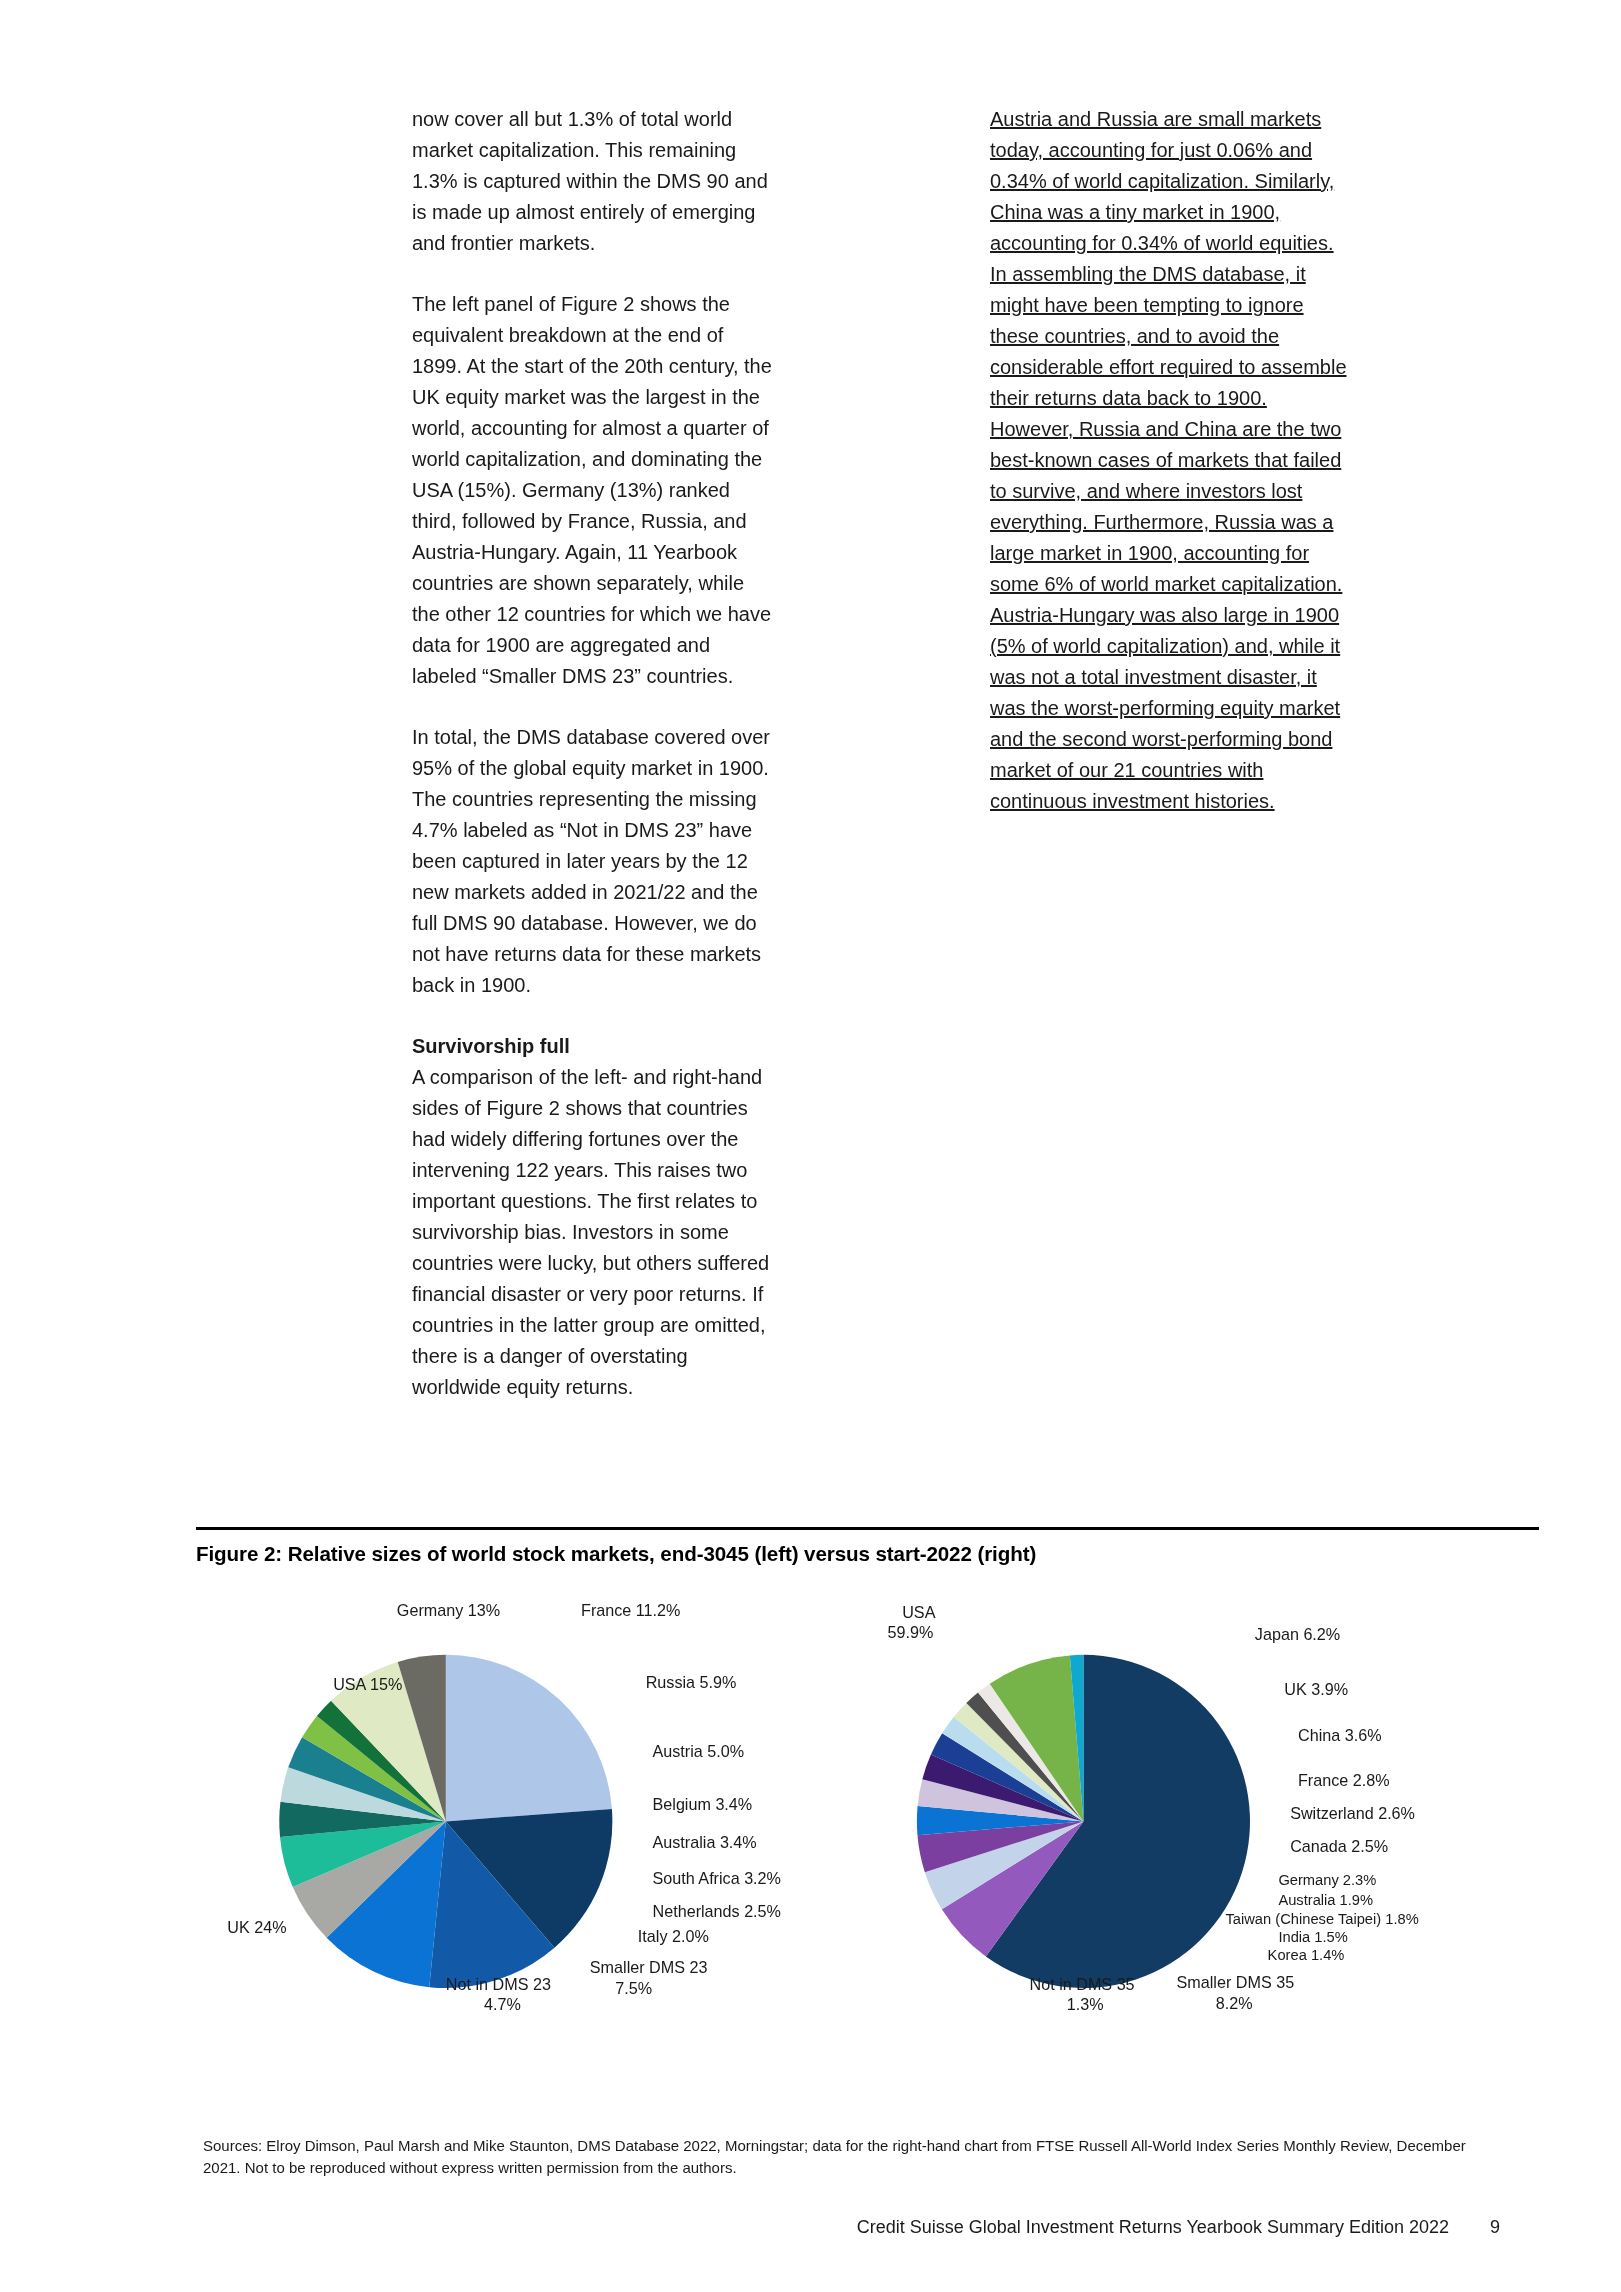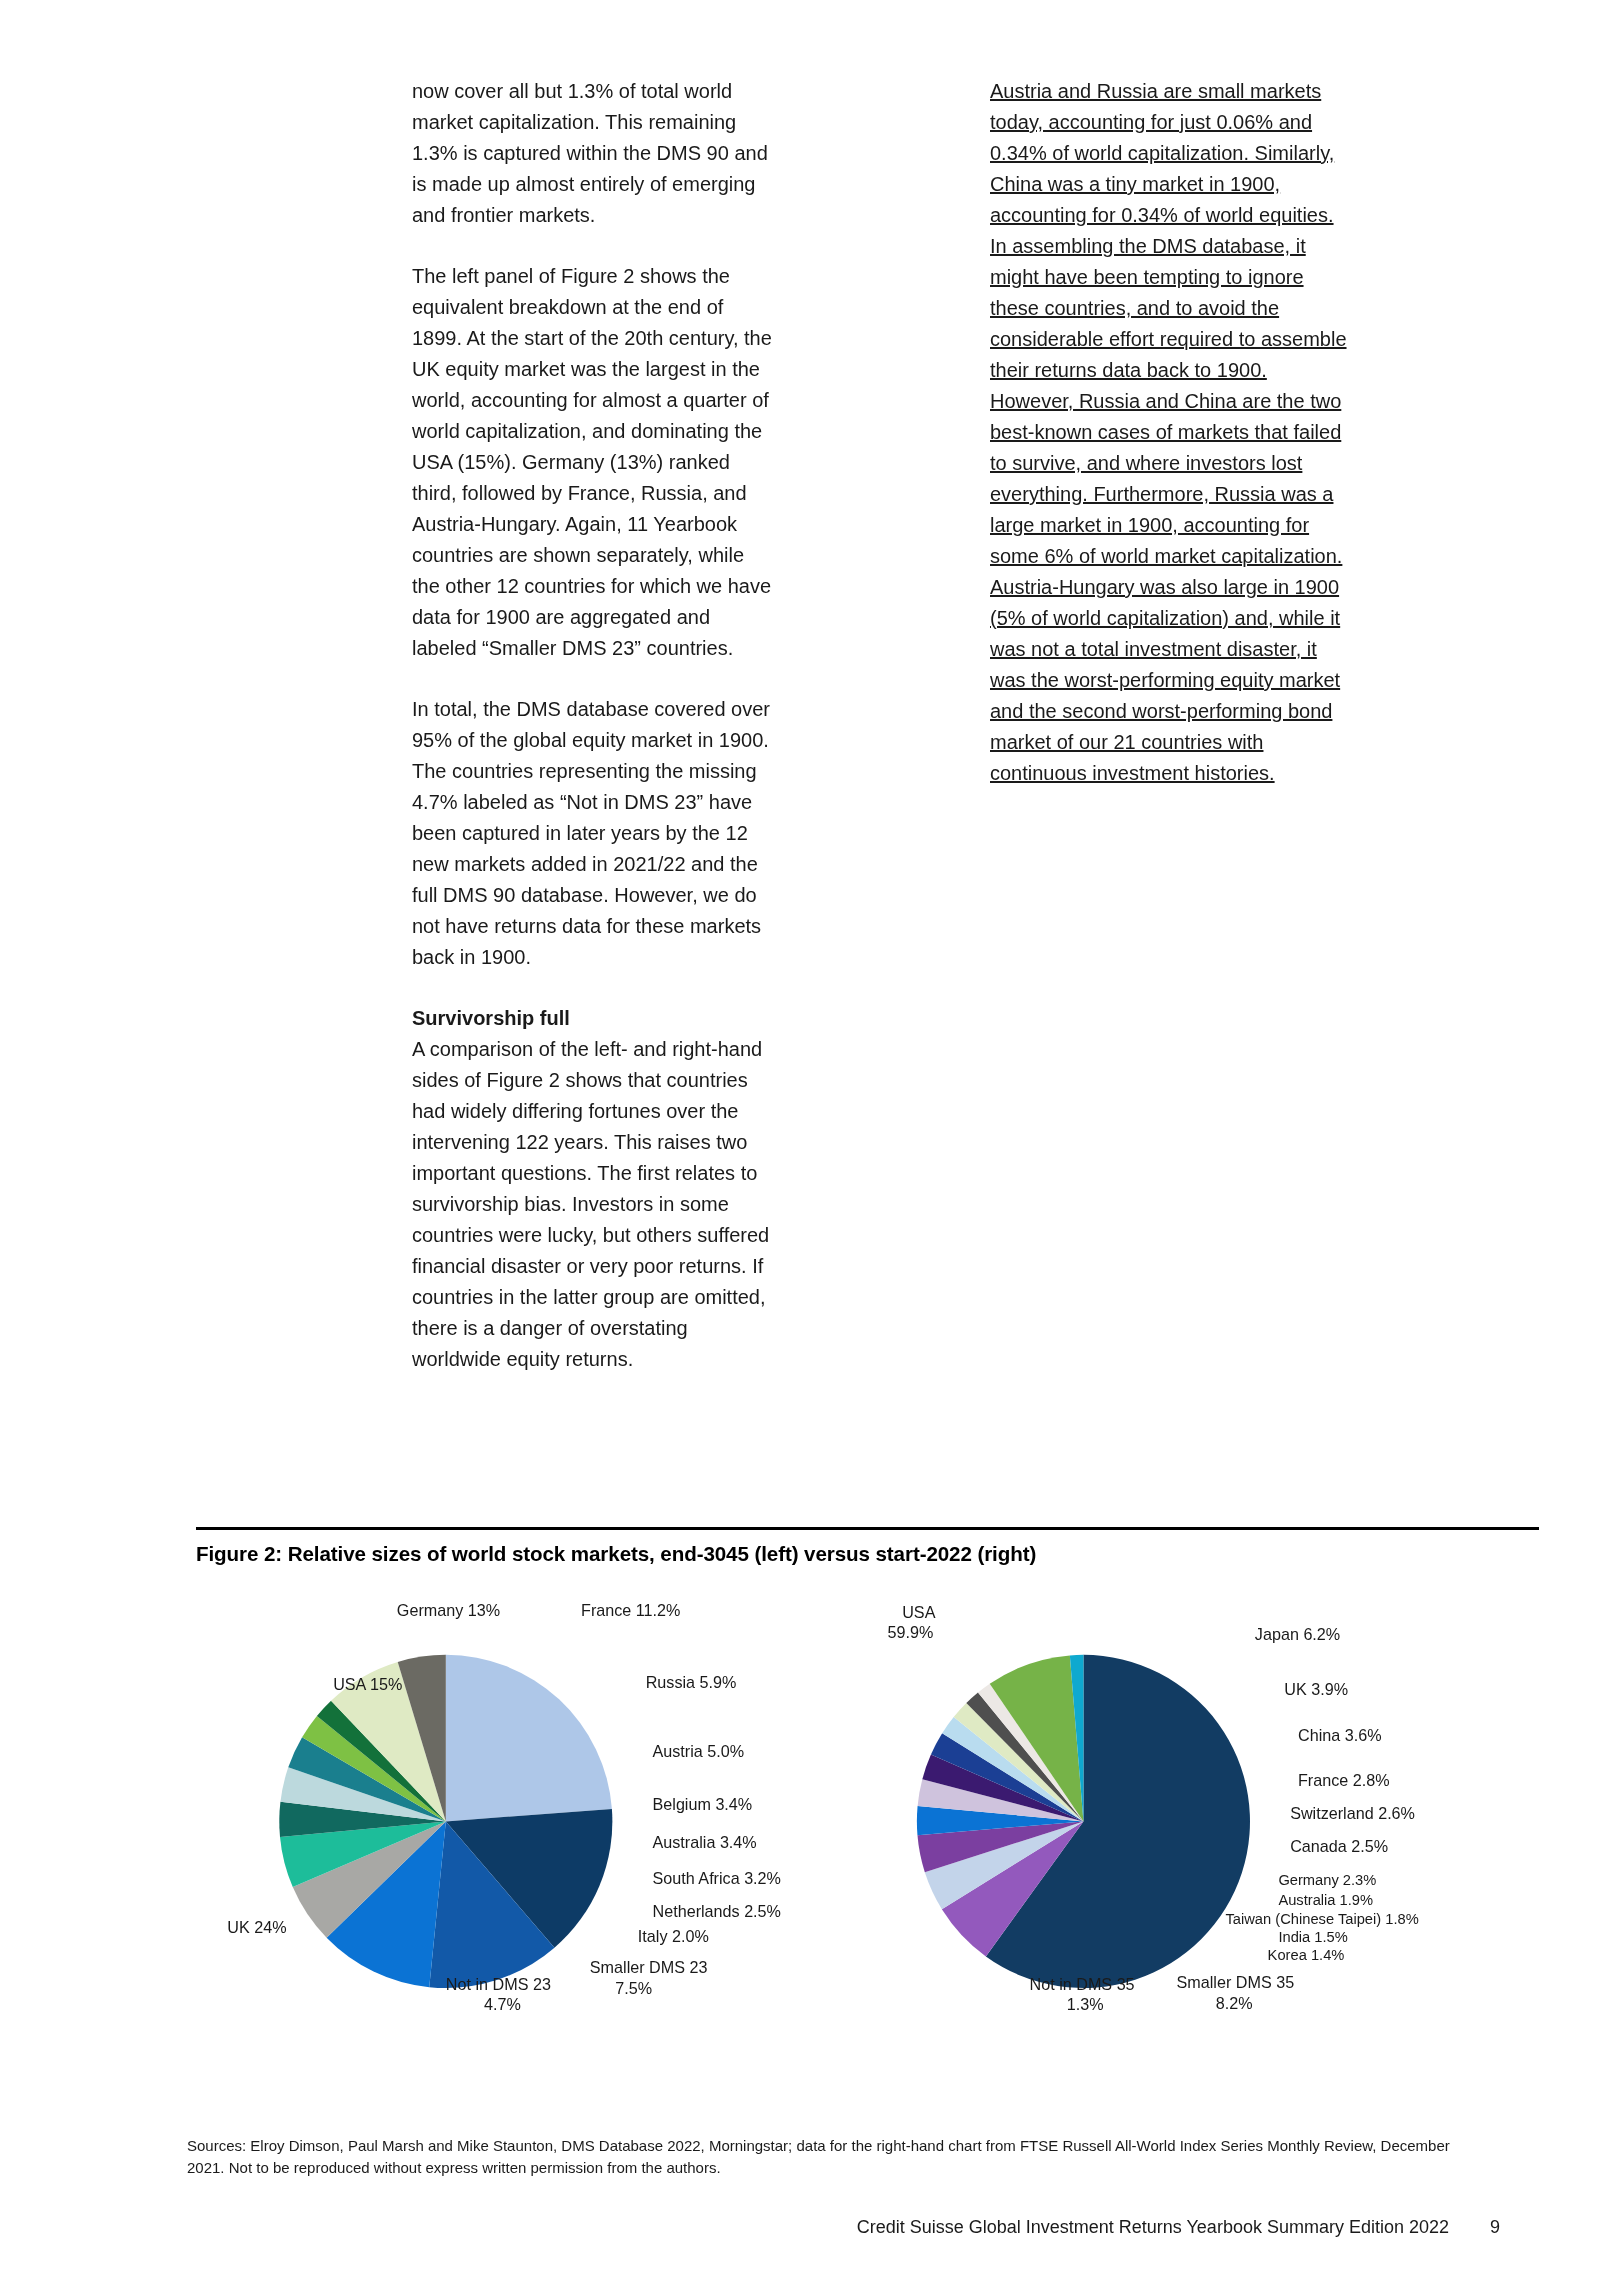--- a/index.html
+++ b/index.html
@@ -12,21 +12,21 @@
     height: 2293px;
     position: relative;
     font-family: "Liberation Sans", sans-serif;
     color: #000000;
     overflow: hidden;
   }
 
   
   .col {
     position: absolute;
-    top: 76px;
+    top: 104px;
     width: 361px;
     font-size: 20px;
     line-height: 31px;
     color: #1a1a1a;
     text-align: left;
   }
   .col-left  { left: 412px; }
   .col-right { left: 990px; text-decoration: underline; }
 
   .para { margin: 0 0 30px 0; }
@@ -63,21 +63,21 @@
   #charts {
     position: relative;
     width: 1343px;
     height: 490px;
     margin-top: 30px;
   }
   .chart-svg { position: absolute; top: 0; left: 0; }
 
   #figure-sources {
     position: absolute;
-    left: 187px;
+    left: 203px;
     top: 2135px;
     width: 1304px;
     font-size: 15px;
     line-height: 21.6px;
     color: #1a1a1a;
   }
 
   
   #page-footer {
     position: absolute;

